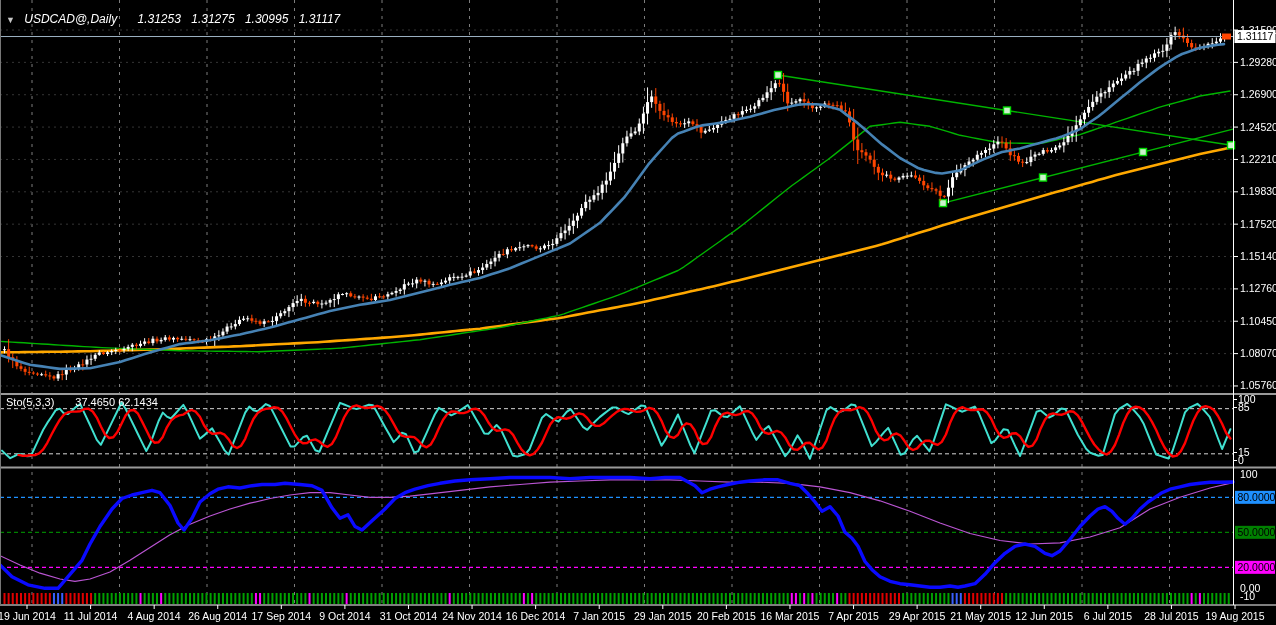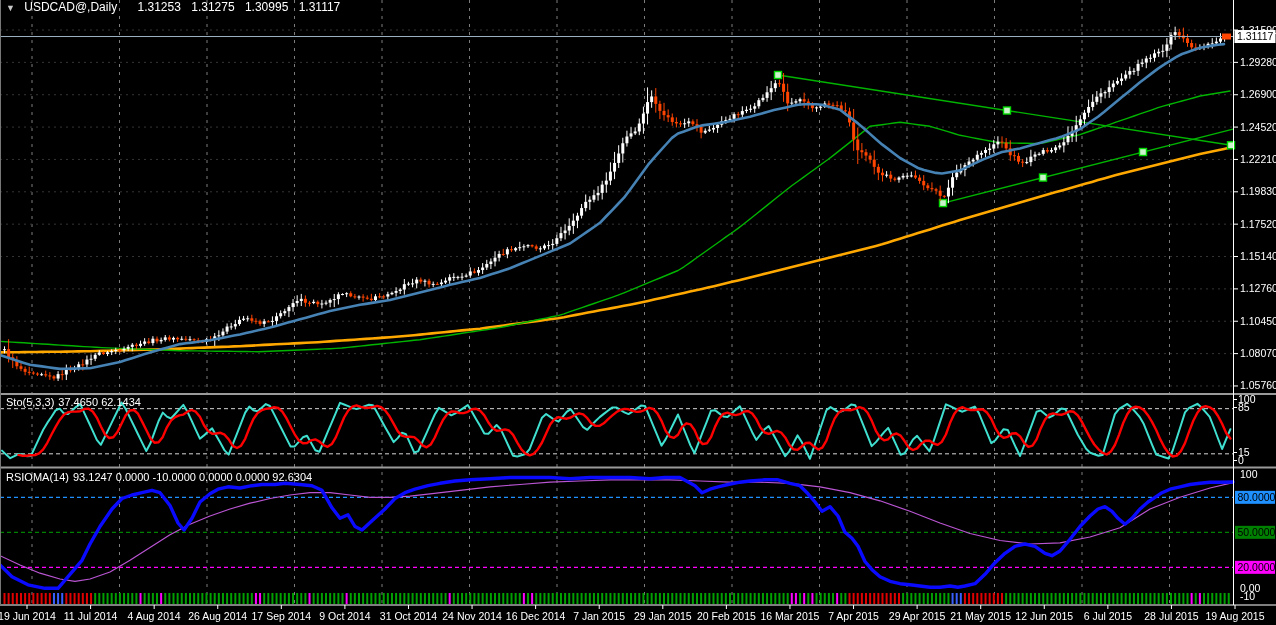--- a/index.html
+++ b/index.html
@@ -1,25 +1,25 @@
 <!DOCTYPE html>
 <html><head>
 <meta charset="utf-8">
 <style>
   html,body{margin:0;padding:0;background:#000;}
   #chart-root{position:relative;width:1276px;height:625px;background:#000;overflow:hidden;
     font-family:"Liberation Sans",sans-serif;}
   #chart-svg{position:absolute;left:0;top:0;}
   .hotzone{position:absolute;z-index:3;background:transparent;}
-  .titlebar{position:absolute;top:0;left:6px;color:#fff;font-size:12px;z-index:5;pointer-events:none;white-space:nowrap;}
+  .titlebar{position:absolute;top:12px;left:6px;color:#fff;font-size:12px;z-index:5;pointer-events:none;white-space:nowrap;font-style:italic;}
   .titlebar .tri{color:#c8c8c8;font-size:9px;margin-right:6px;pointer-events:auto;}
   .titlebar .sym{margin-right:10px;}
   .titlebar .num{margin-left:7px;}
   .plabel{position:absolute;left:6px;color:#fff;font-size:11px;z-index:5;pointer-events:none;white-space:nowrap;}
-  .plabel span{margin-right:4px;}
+  .plabel span{margin-right:21px;}
 </style>
 </head>
 <body>
 
 <div id="chart-root">
   <svg id="chart-svg" width="1276" height="625" viewBox="0 0 1276 625">
       <g>
         <line x1="32" y1="0" x2="32" y2="605" stroke="#C0C0C0" stroke-width="1" stroke-dasharray="3,5" opacity="0.65"></line>
         <line x1="119.5" y1="0" x2="119.5" y2="605" stroke="#C0C0C0" stroke-width="1" stroke-dasharray="3,5" opacity="0.65"></line>
         <line x1="207" y1="0" x2="207" y2="605" stroke="#C0C0C0" stroke-width="1" stroke-dasharray="3,5" opacity="0.65"></line>
@@ -1080,16 +1080,13 @@
     <span class="sym">USDCAD@,Daily</span>
     <span class="num">1.31253</span>
     <span class="num">1.31275</span>
     <span class="num">1.30995</span>
     <span class="num">1.31117</span>
   </div>
 
   <div class="plabel" style="top:396px">
     <span>Sto(5,3,3)</span><span>37.4650 62.1434</span>
   </div>
-  <div class="plabel" style="top:471px">
-    <span>RSIOMA(14)</span><span>93.1247 0.0000 -10.0000 0.0000 0.0000 92.6304</span>
-  </div>
 </div>
 
 </body></html>

